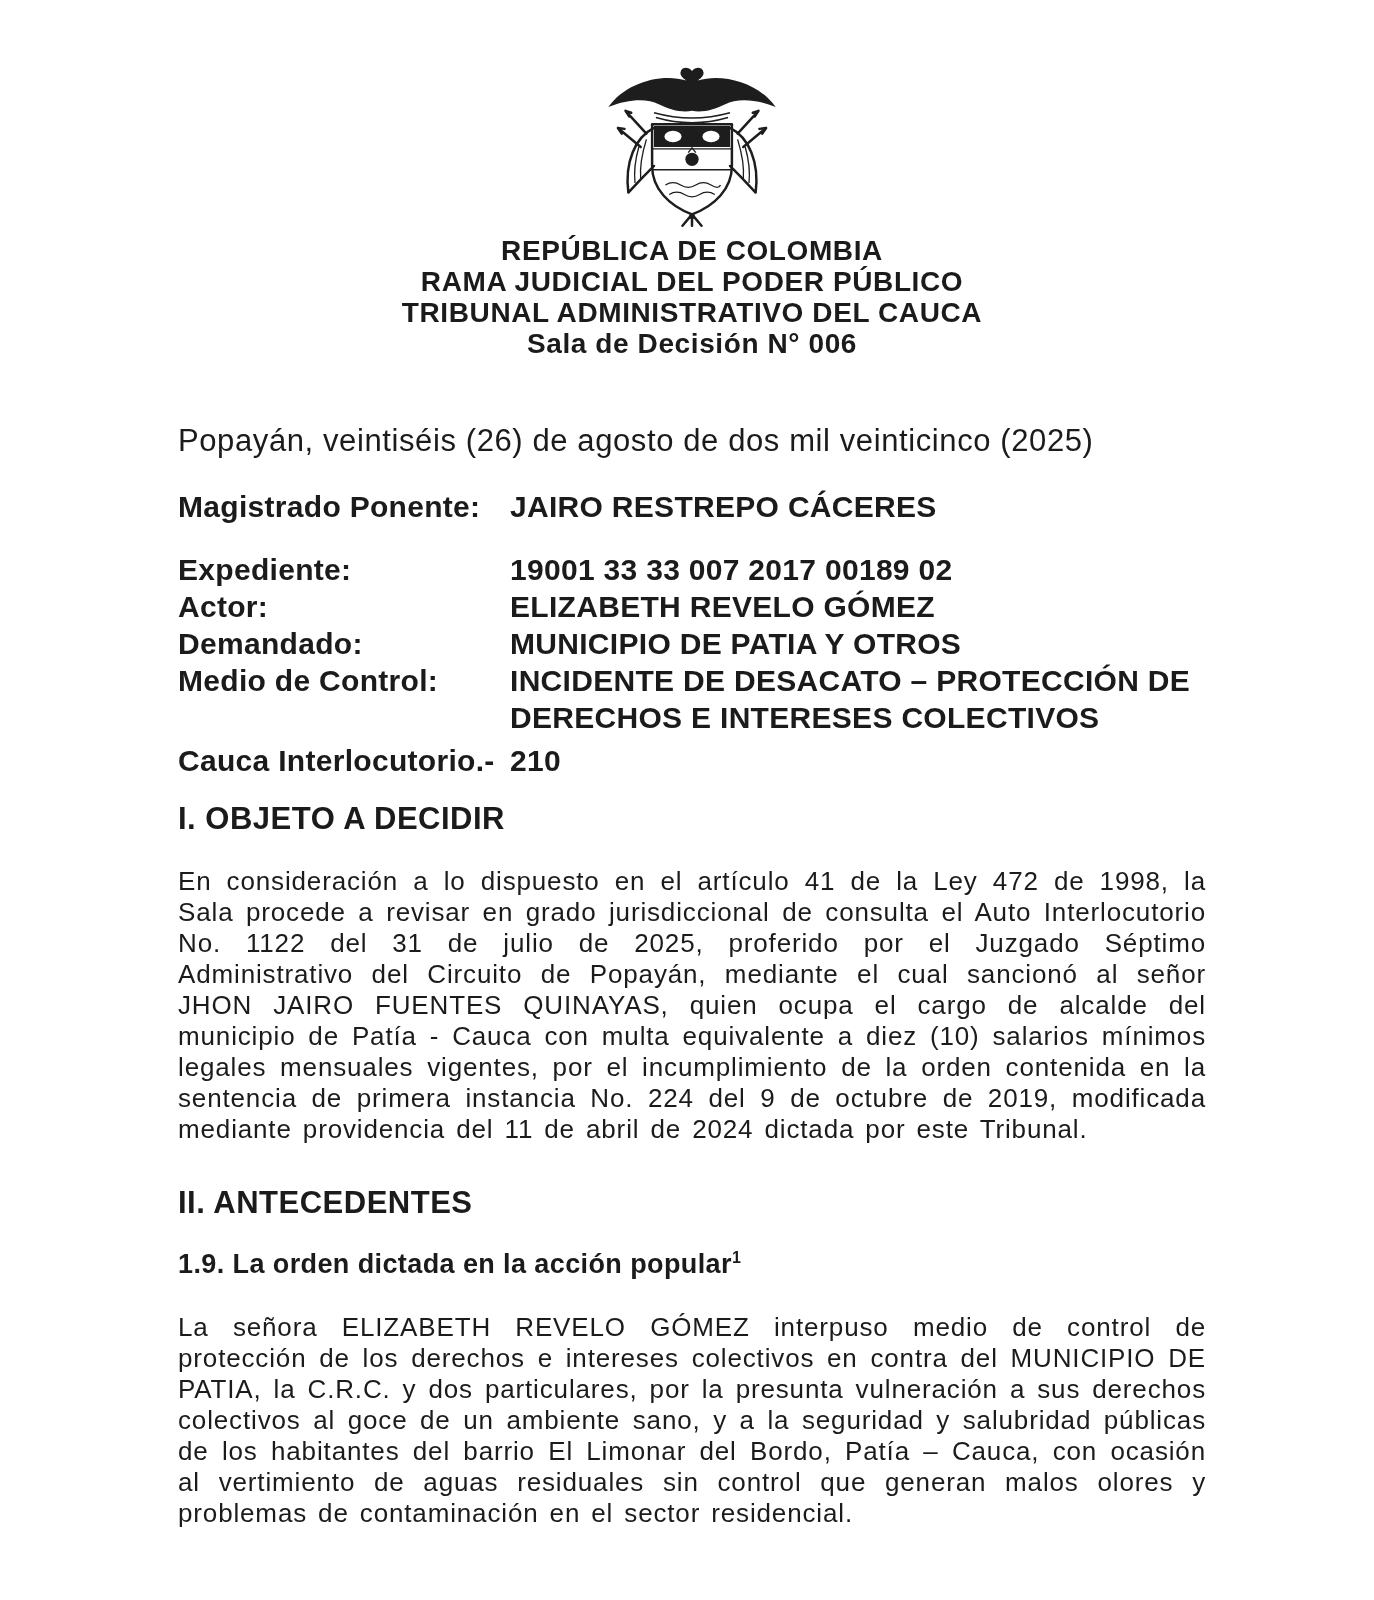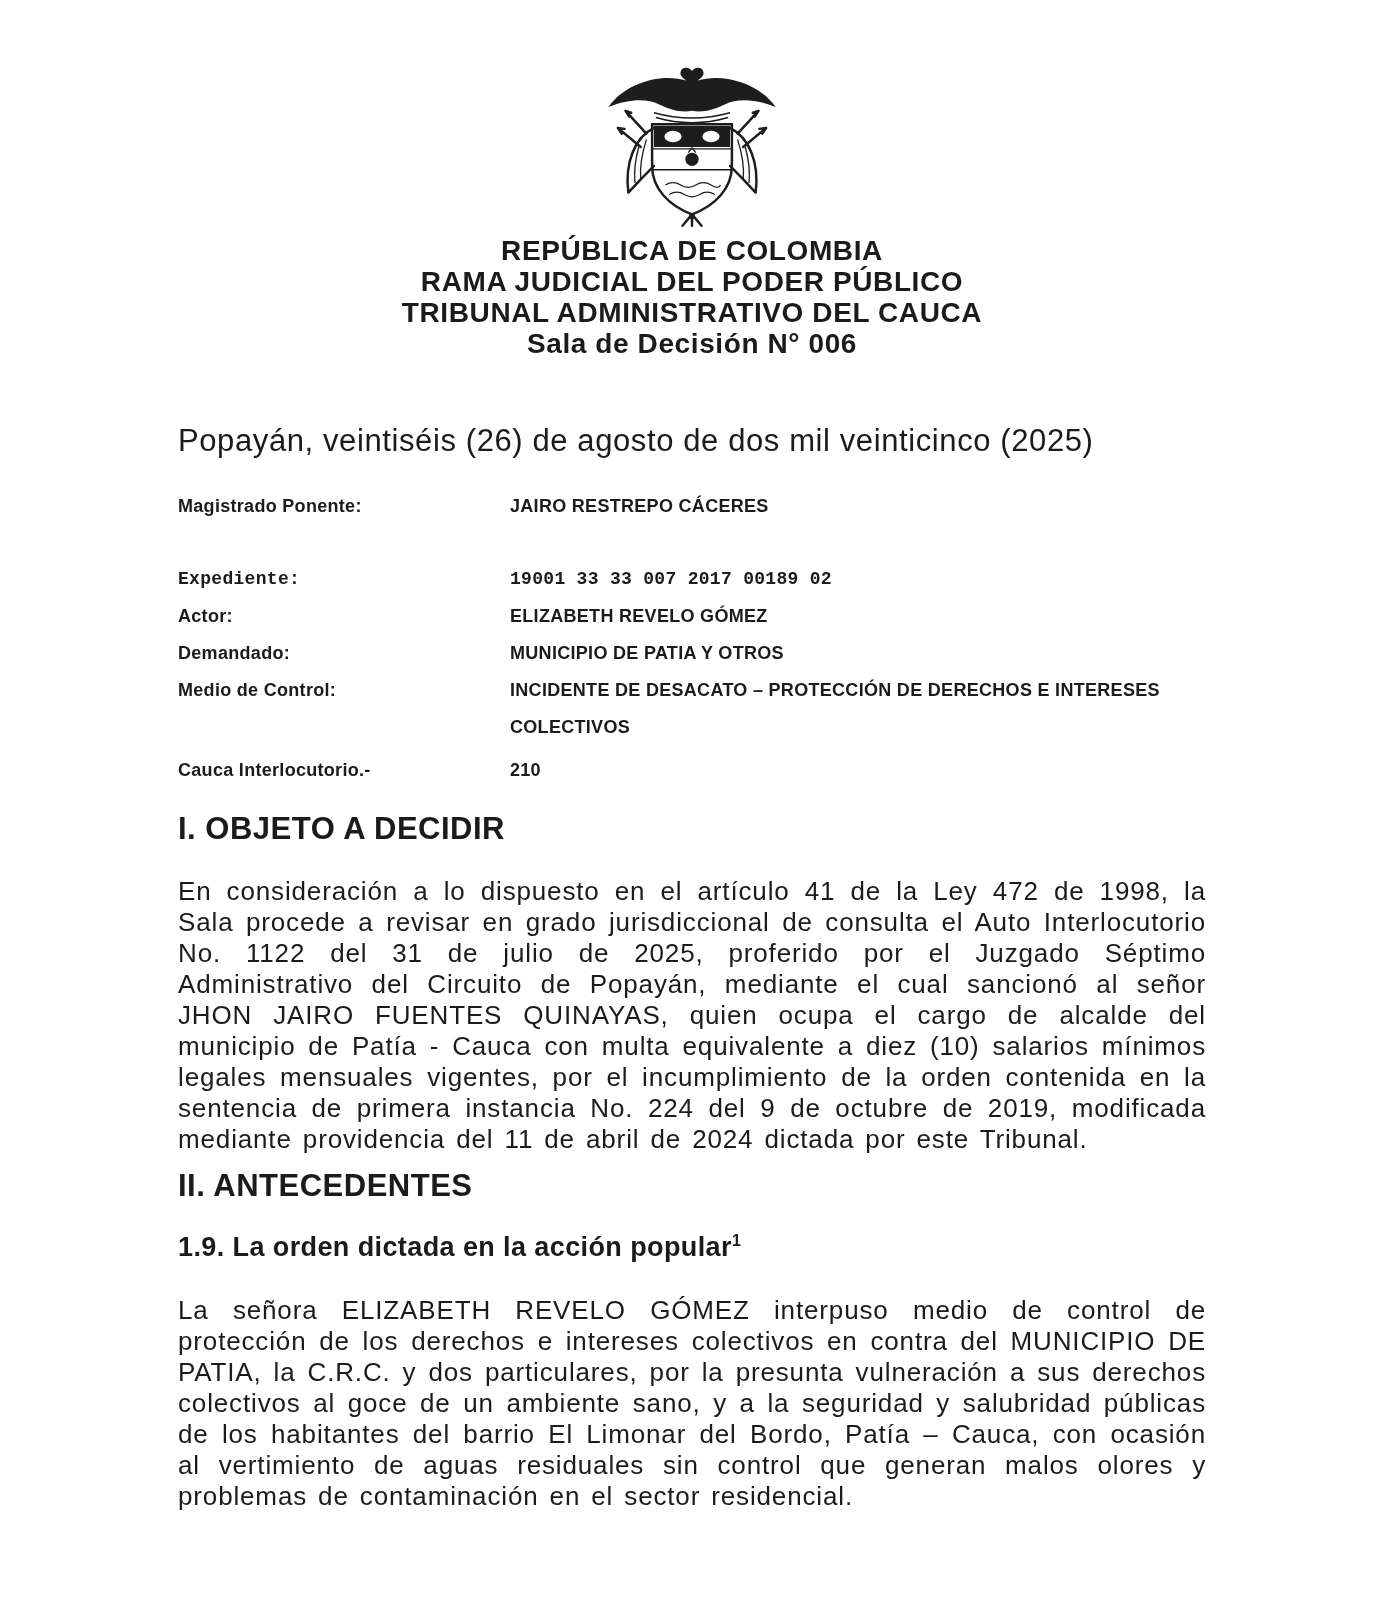--- a/index.html
+++ b/index.html
@@ -37,37 +37,37 @@
   }
   .dateline {
     margin-top: 66px;
     font-size: 31px;
     line-height: 31px;
     letter-spacing: 0.6px;
   }
   .fields {
     margin-top: 32px;
     font-weight: bold;
-    font-size: 18px;
+    font-size: 30px;
     letter-spacing: 0.3px;
   }
   .field-row { display: flex; line-height: 37px; }
-  .field-row.gap-lg { margin-top: 36px; font-family: Liberation Mono, monospace; }
+  .field-row.gap-lg { margin-top: 26px; }
   .field-row.gap-sm { margin-top: 6px; }
   .field-label { flex: none; width: 332px; }
   .field-value { flex: 1; }
   .section-heading {
     text-align: left;
     font-weight: bold;
     font-size: 31px;
     line-height: 31px;
     letter-spacing: 0.5px;
   }
   #h-objeto { margin-top: 24px; }
-  #h-antecedentes { margin-top: 15px; }
+  #h-antecedentes { margin-top: 42px; }
   .para {
     margin-top: 32px;
     font-size: 26px;
     line-height: 31px;
     text-align: justify;
     letter-spacing: 0.85px;
     word-spacing: 3px;
   }
   .subheading {
     margin-top: 31px;

